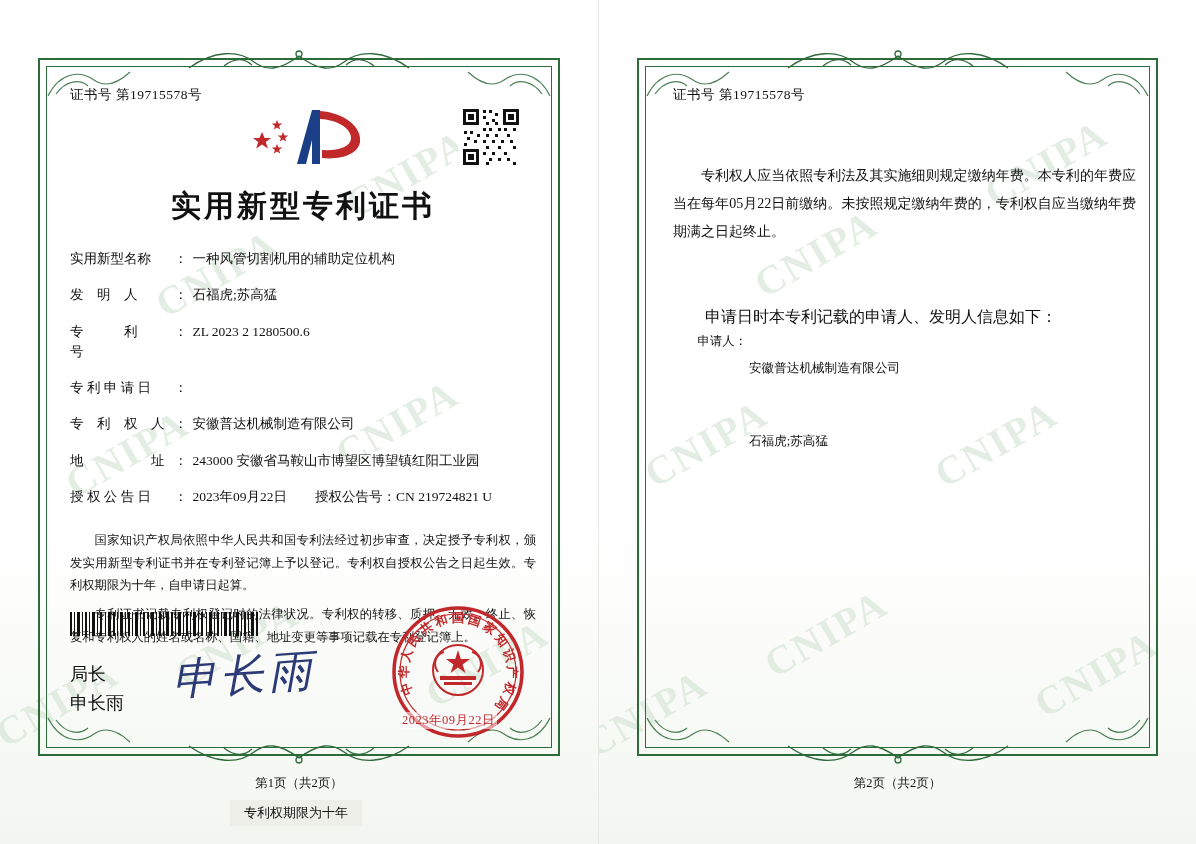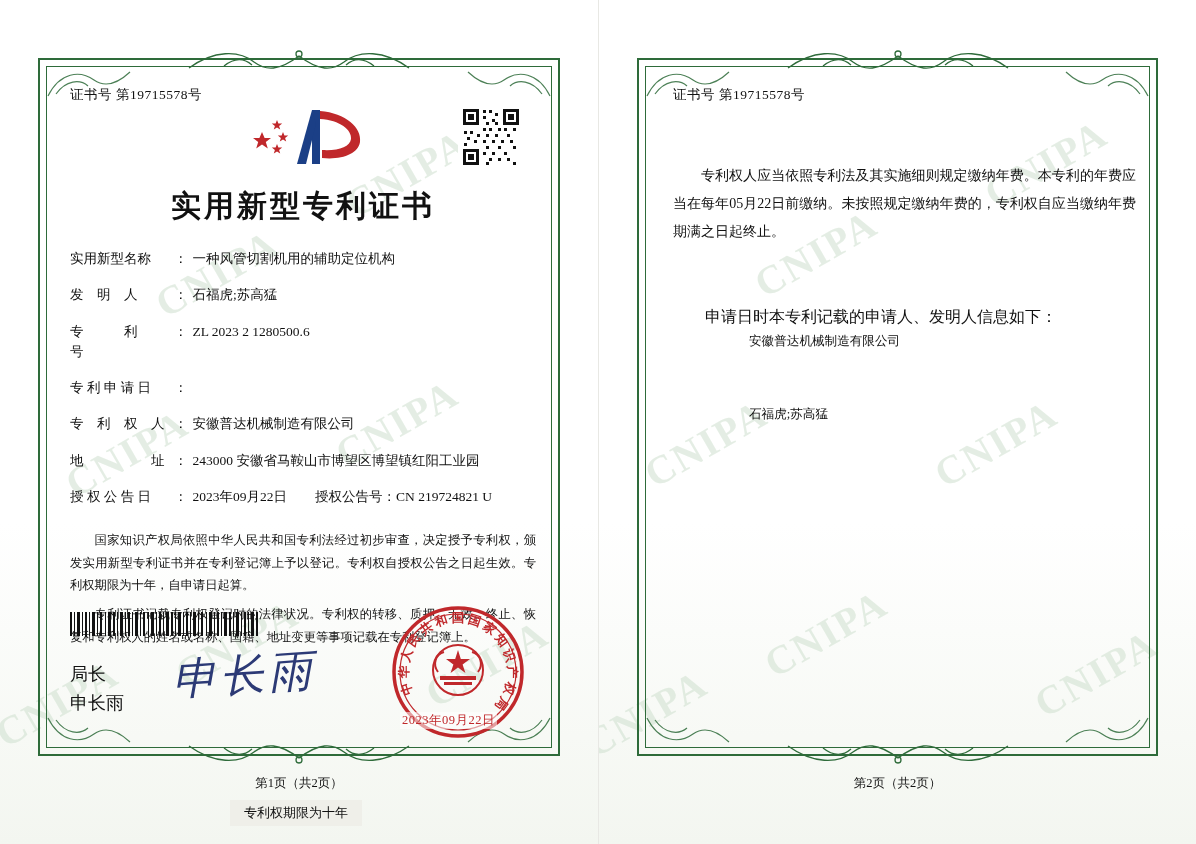--- a/index.html
+++ b/index.html
@@ -563,20 +563,21 @@
       </g>
     </svg>
 
     <div class="content-r">
       <div class="cert-no" style="margin-bottom:58px;">证书号 第19715578号</div>
 
       <div class="r-para">专利权人应当依照专利法及其实施细则规定缴纳年费。本专利的年费应当在每年05月22日前缴纳。未按照规定缴纳年费的，专利权自应当缴纳年费期满之日起终止。</div>
 
       <div class="r-line">申请日时本专利记载的申请人、发明人信息如下：</div>
 
+      <div class="r-label">申请人：</div>
       <div class="r-value">安徽普达机械制造有限公司</div>
 
       <div class="r-value">石福虎;苏高猛</div>
     </div>
 
     <div class="page-foot">第2页（共2页）</div>
   </div>
 
 </div>
 

